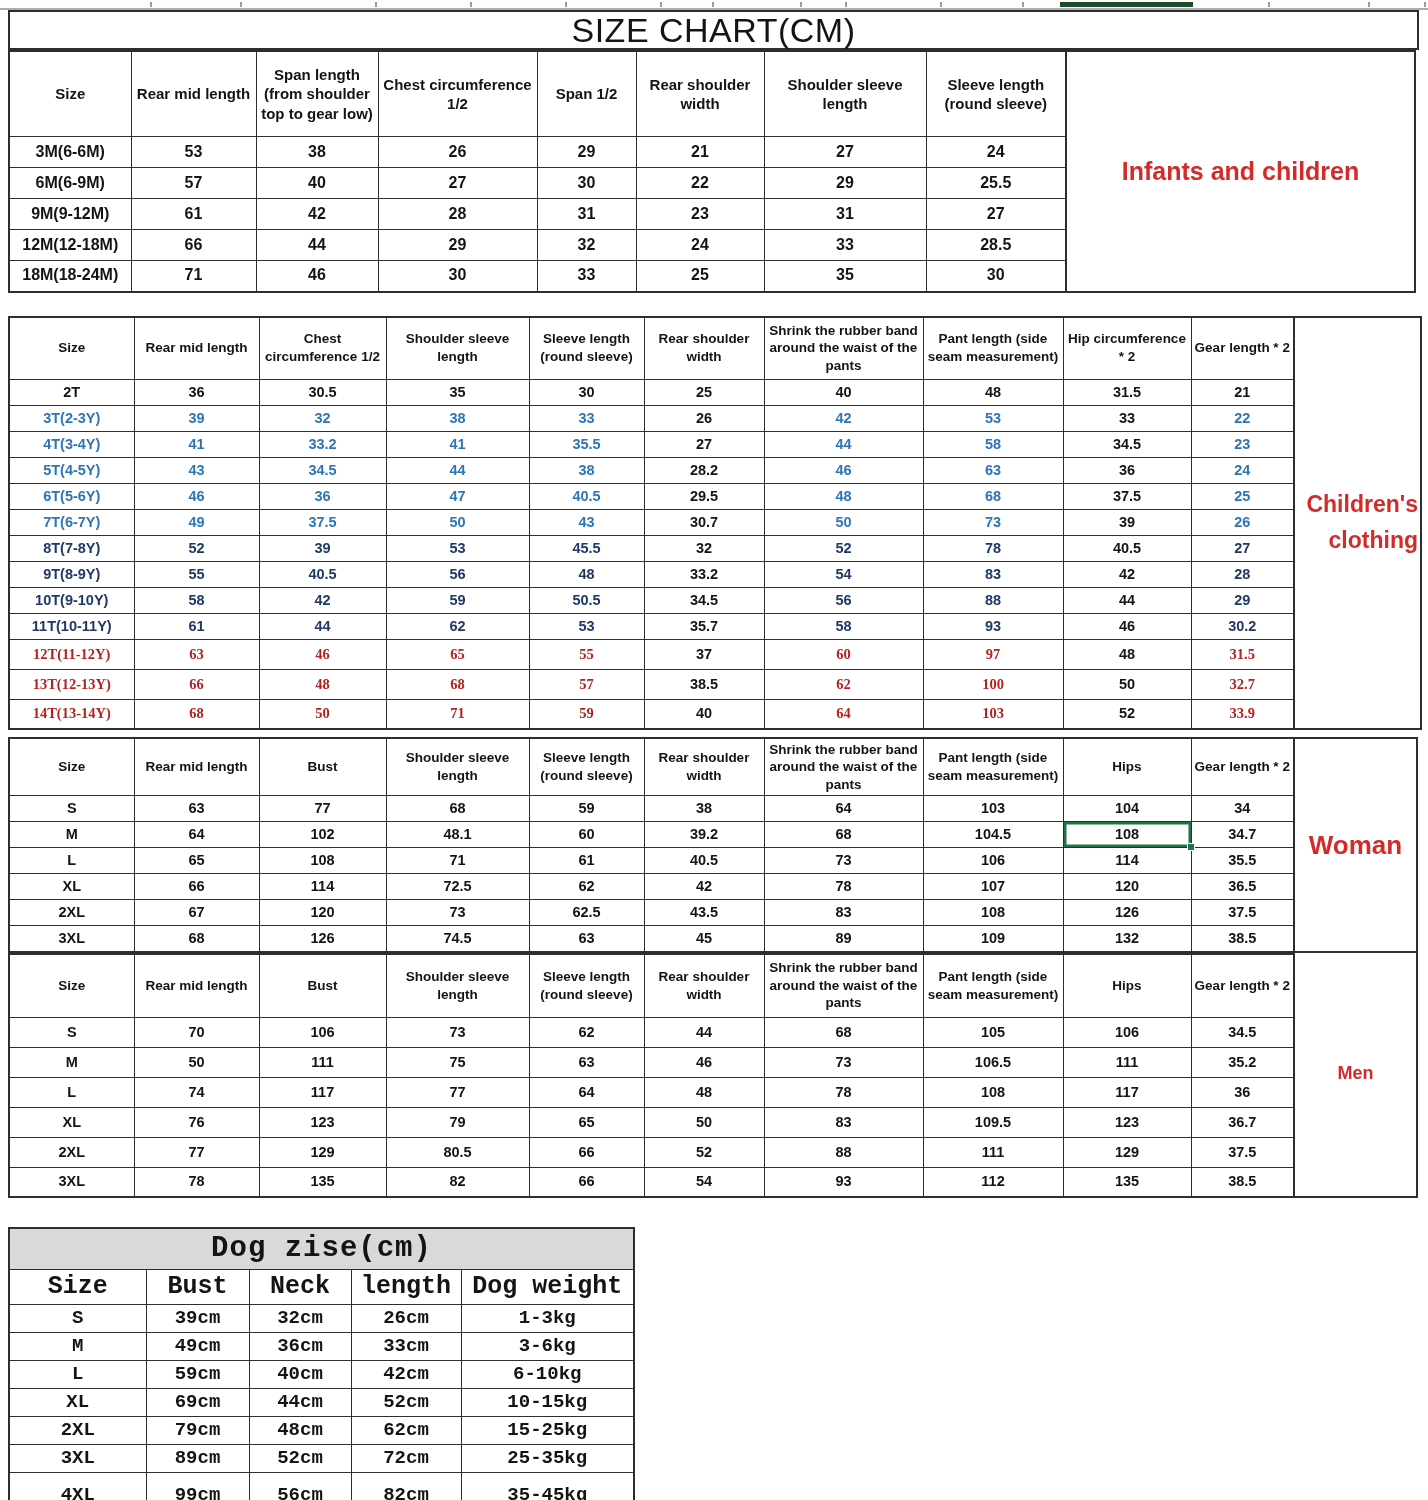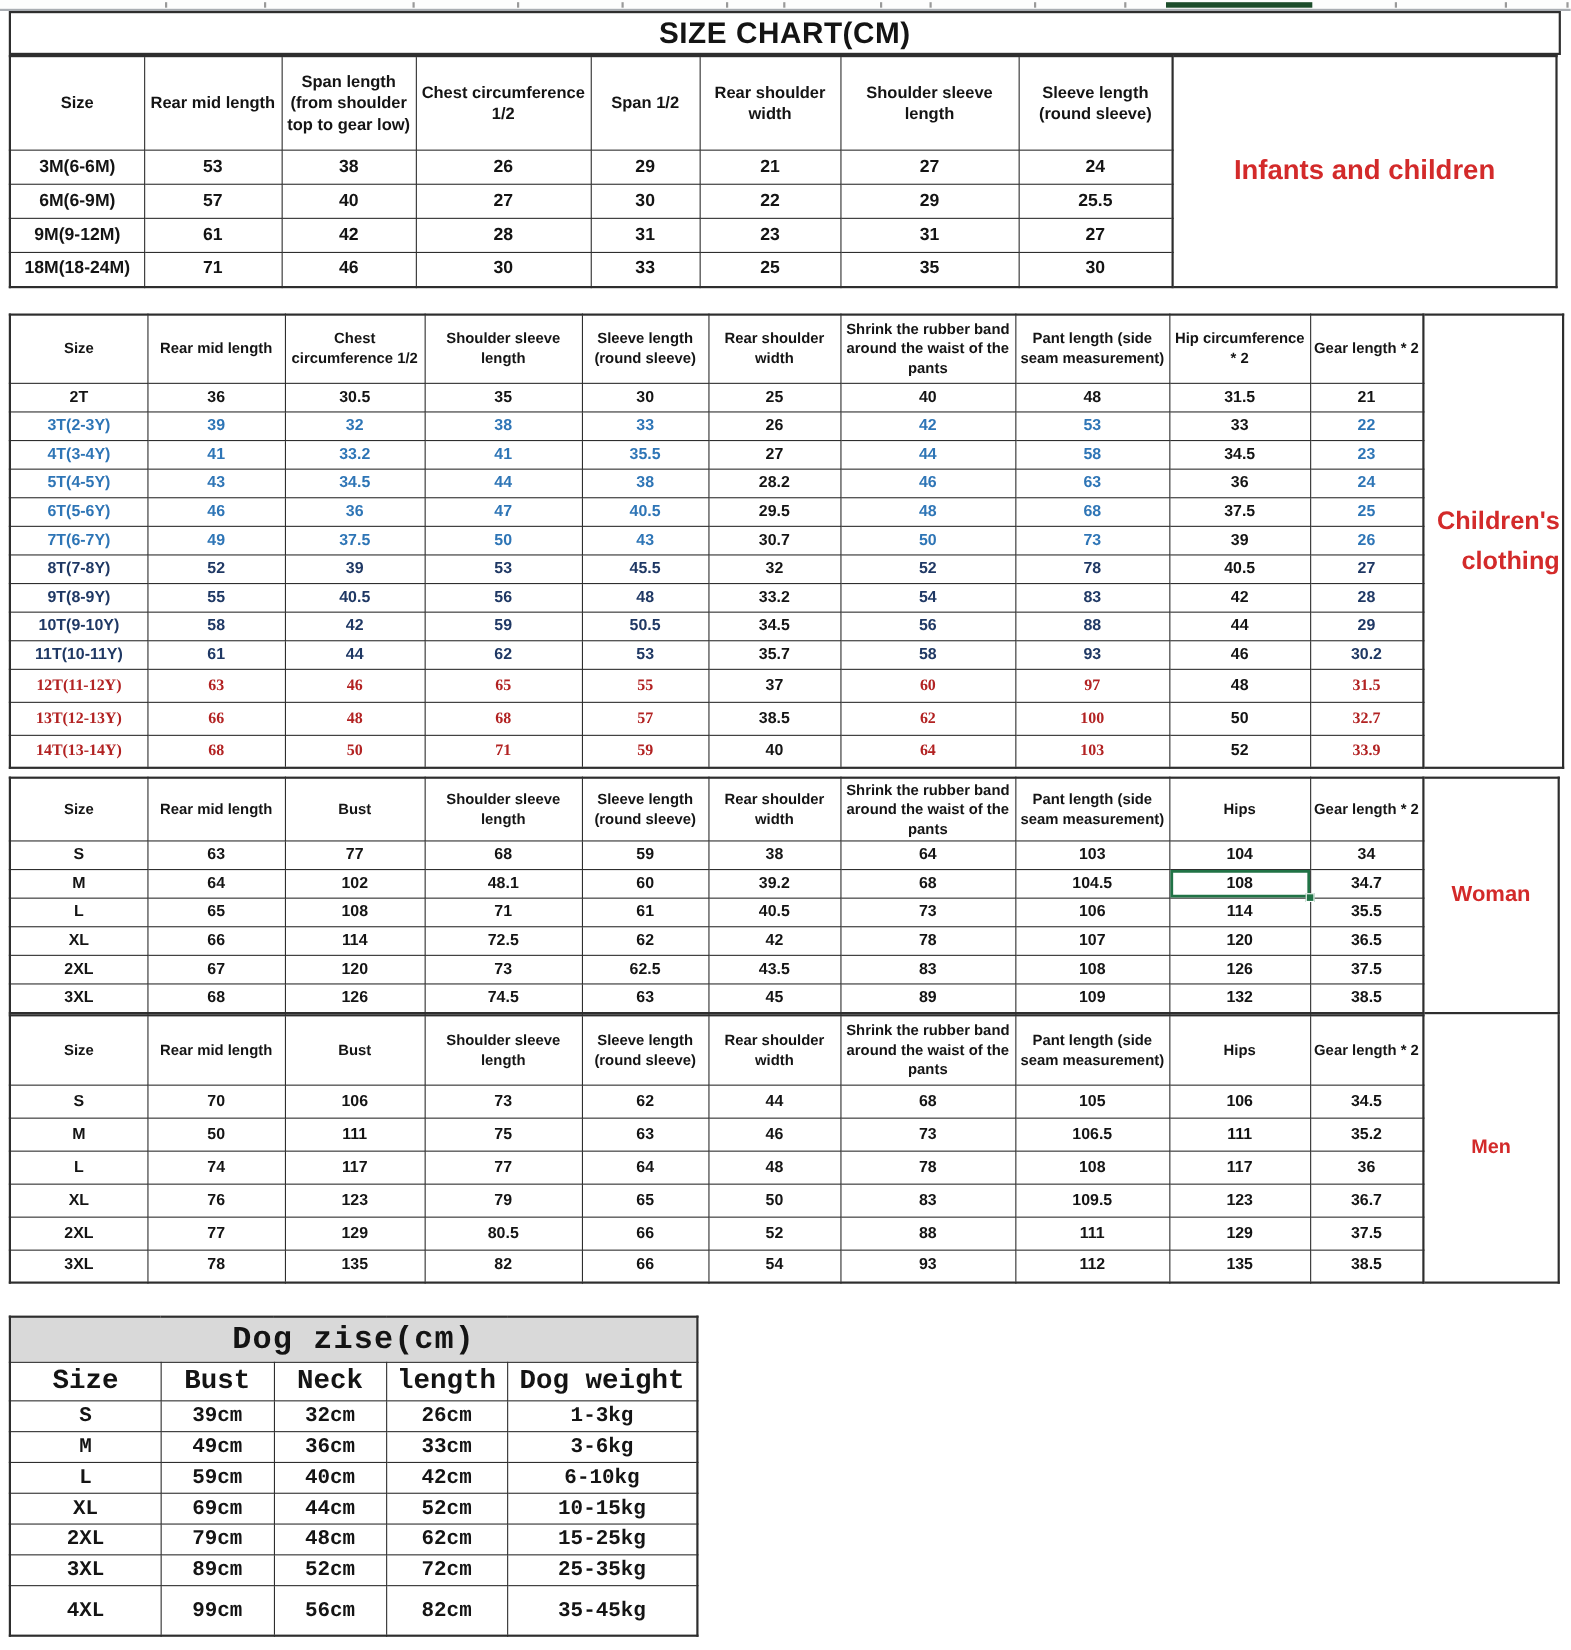--- a/index.html
+++ b/index.html
@@ -19,21 +19,21 @@
     color:#141414;position:relative;overflow:hidden;
   }
   
   .top-strip{position:relative;height:8px;border-bottom:2px solid #a9adb2;background:#fdfdfd;}
   .top-strip .tick{position:absolute;top:2px;width:2px;height:5px;background:#9a9a9a;}
   .green-bar{position:absolute;left:1060px;top:2px;width:133px;height:5px;background:var(--topbar-green);}
   
   .title-bar{
     margin-left:8px;width:1407px;height:36px;border:2.5px solid var(--line);
     display:flex;align-items:center;justify-content:center;
-    font-size:27px;font-weight:bold;letter-spacing:.5px;text-align:center;
+    font-size:34px;font-weight:normal;letter-spacing:.5px;text-align:center;
   }
   .section{display:flex;align-items:stretch;margin-left:8px;}
   .gap1{height:23px;} .gap2{height:7px;} .gap3{height:29px;}
   
   table.t{border-collapse:collapse;table-layout:fixed;border:2.5px solid var(--line);background:#fff;}
   table.t th, table.t td{
     border:1.5px solid var(--line);
     font-weight:bold;text-align:center;vertical-align:middle;
     padding:1px 2px;line-height:1.3;
   }
@@ -62,21 +62,21 @@
     background:var(--selection-green);border:1.5px solid #fff;z-index:3;
   }
   
   .label-box{
     border:2.5px solid var(--line);border-left:none;
     display:flex;align-items:center;justify-content:center;
     color:var(--accent-red-label);font-weight:bold;text-align:right;line-height:1.55;
   }
   .infants-label{width:347px;font-size:25px;}
   .children-label{width:121px;font-size:23px;padding:0 2px;}
-  .woman-label{width:121px;font-size:20px;}
+  .woman-label{width:121px;font-size:26px;}
   .men-label{width:121px;font-size:18px;border-top:none;}
   .t-men{border-top:none;}
   
   .t-dog{font-family:"Liberation Mono","DejaVu Sans Mono",monospace;border:3px solid var(--line);margin-left:8px;}
   .t-dog th,.t-dog td{border:2px solid var(--line);}
   .t-dog .tbl-title{background:var(--dog-header-bg);font-size:29px;height:37px;letter-spacing:1px;}
   .t-dog .hdr th{font-size:25px;height:30px;}
   .t-dog tbody td{font-size:19px;height:25px;}
   .t-dog tbody tr:last-child td{height:42px;}
 </style>
@@ -150,20 +150,30 @@
         </tr>
         <tr>
           <td>9M(9-12M)</td>
           <td>61</td>
           <td>42</td>
           <td>28</td>
           <td>31</td>
           <td>23</td>
           <td>31</td>
           <td>27</td>
+        </tr>
+        <tr>
+          <td>12M(12-18M)</td>
+          <td>66</td>
+          <td>44</td>
+          <td>29</td>
+          <td>32</td>
+          <td>24</td>
+          <td>33</td>
+          <td>28.5</td>
         </tr>
         <tr>
           <td>18M(18-24M)</td>
           <td>71</td>
           <td>46</td>
           <td>30</td>
           <td>33</td>
           <td>25</td>
           <td>35</td>
           <td>30</td>

